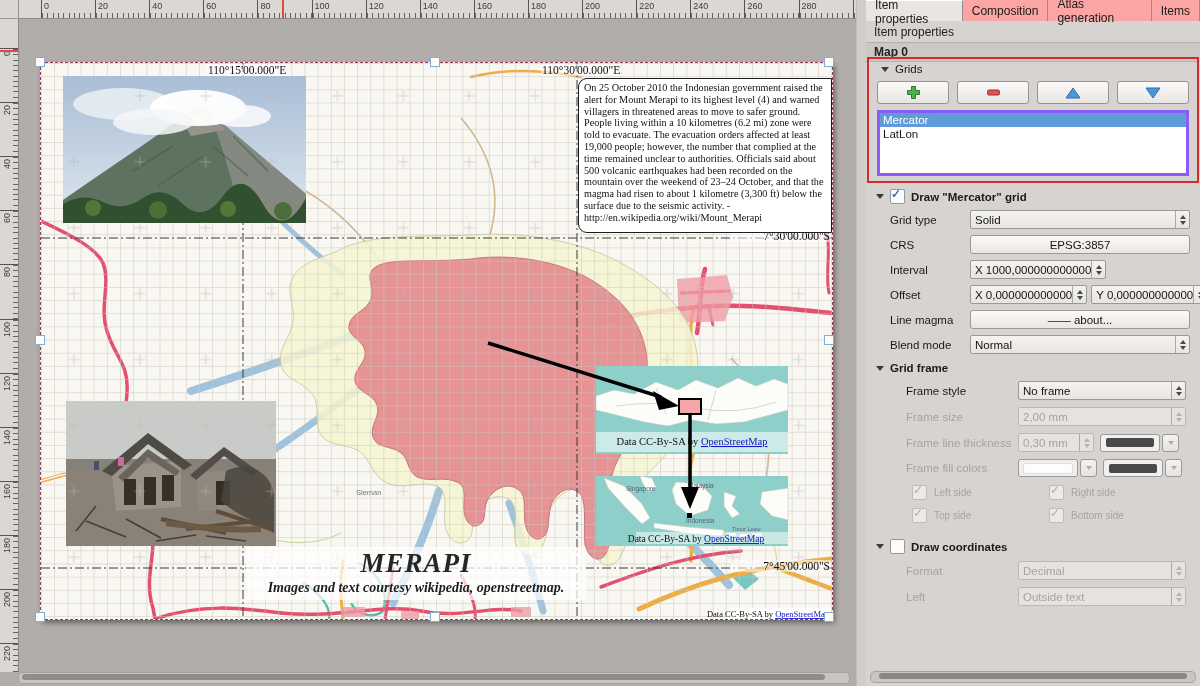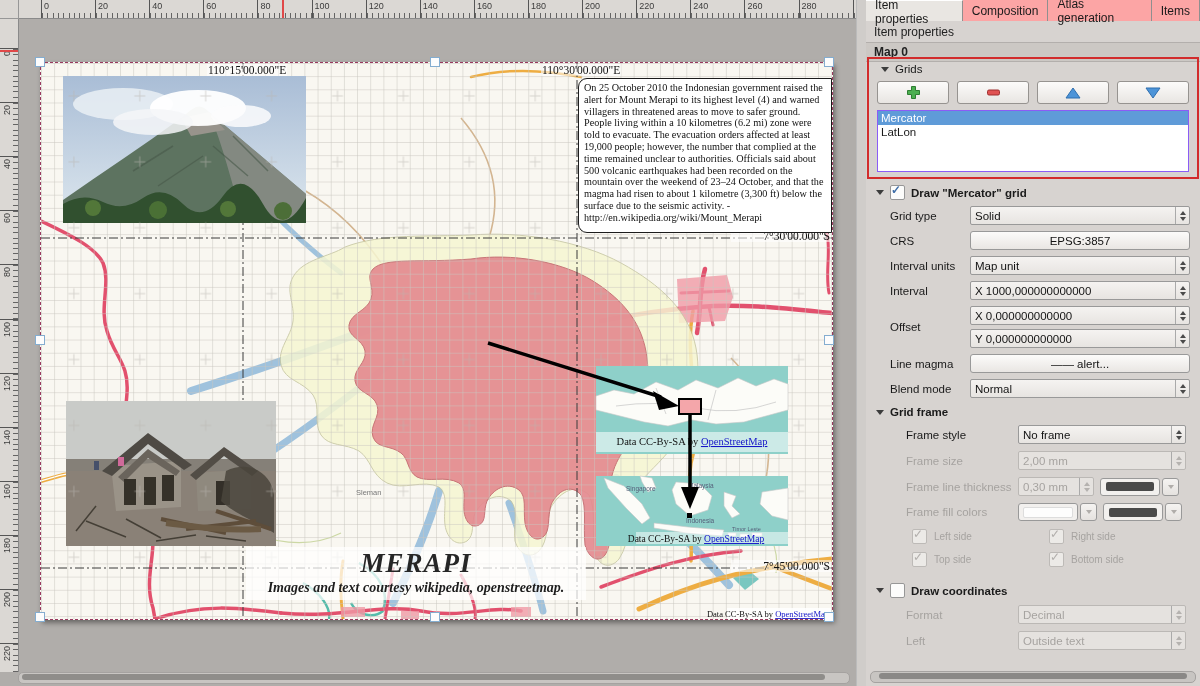--- a/index.html
+++ b/index.html
@@ -65,36 +65,36 @@
 
   .grids-box{border:2px solid #d22c2c;margin:1px 1px 6px;padding:2px 4px 5px;}
   .ghead,.shead{display:flex;align-items:center;gap:6px;font-size:11.5px;color:#1a1a1a;}
   .ghead{margin:2px 0 6px 8px;}
   .shead{font-weight:bold;margin:8px 4px 6px 10px;}
   .tri{width:0;height:0;border-left:4px solid transparent;border-right:4px solid transparent;
     border-top:5px solid #3c3c3c;flex:none;}
   .gbtns{display:flex;gap:8px;margin:0 4px;}
   .gbtn{flex:1;height:21px;background:linear-gradient(#fcfbfa,#e8e5e2);border:1px solid #969390;
     border-radius:3px;display:flex;align-items:center;justify-content:center;}
-  .glist{margin:6px 4px 0;height:60px;background:#fff;border:1px solid #8b5cf6;font-size:11.5px;overflow:hidden;}
+  .glist{margin:6px 4px 0;height:60px;background:#fff;border:3px solid #8b5cf6;font-size:11.5px;overflow:hidden;}
   .glist .item{height:14px;line-height:14px;padding:0 3px;color:#1a1a1a;}
   .glist .item.sel{background:#5f9bd8;color:#fff;}
 
   .cb{width:13px;height:13px;flex:none;background:#fcfcfb;border:1px solid #979797;border-radius:2px;position:relative;}
   .cb.on::after{content:"✓";position:absolute;left:0px;top:-3px;font-size:12px;color:#3f6ea8;}
   .cb.dis{border-color:#bdbab7;background:#eceae7;}
   .cb.dis.on::after{color:#b2afac;}
 
   .prow{display:flex;align-items:center;margin:6px 10px 6px 24px;}
   .prow>label{width:80px;flex:none;font-size:11.5px;color:#1a1a1a;}
   .prow .ctrl{flex:1;}
   .frow{display:flex;align-items:center;margin:7px 14px 7px 40px;}
   .frow>label{width:112px;flex:none;font-size:11.5px;color:#1a1a1a;}
   .frow>label.dis,.dislabel{color:#a6a3a0;}
-  .stack{flex:1;display:flex;flex-direction:column;gap:4px;}
+  .stack{flex:1;display:flex;flex-direction:row;gap:4px;}
 
   .combo{display:flex;align-items:center;height:17px;background:linear-gradient(#f5f3f1,#e7e4e1);
     border:1px solid #999;border-radius:2px;font-size:11.5px;color:#131313;}
   .combo .val{flex:1;padding-left:4px;white-space:nowrap;overflow:hidden;}
   .combo.dis{color:#a6a3a0;background:#e5e2df;border-color:#bbb8b5;}
   .spin{width:13px;height:100%;border-left:1px solid #aaa;display:flex;flex-direction:column;
     align-items:center;justify-content:center;gap:2px;flex:none;}
   .spin i{display:block;width:0;height:0;border-left:3px solid transparent;border-right:3px solid transparent;}
   .spin .up{border-bottom:4px solid #4a4a4a;}
   .spin .dn{border-top:4px solid #4a4a4a;}
@@ -497,30 +497,20 @@
               <i class="dn"></i>
             </span>
         </div>
       </div>
 
       <div class="prow">
         <label>CRS</label>
         <div class="ctrl btn">EPSG:3857</div>
       </div>
 
-      <div class="prow">
-        <label>Interval units</label>
-        <div class="ctrl combo">
-          <span class="val">Map unit</span>
-          <span class="spin">
-              <i class="up"></i>
-              <i class="dn"></i>
-            </span>
-        </div>
-      </div>
 
       <div class="prow">
         <label>Interval</label>
         <div class="stack">
           <div class="combo">
             <span class="val">X 1000,000000000000</span>
             <span class="spin">
                 <i class="up"></i>
                 <i class="dn"></i>
               </span>
@@ -543,21 +533,21 @@
             <span class="spin">
                 <i class="up"></i>
                 <i class="dn"></i>
               </span>
           </div>
         </div>
       </div>
 
       <div class="prow">
         <label>Line magma</label>
-        <div class="ctrl btn">—— alert...</div>
+        <div class="ctrl btn">—— about...</div>
       </div>
 
       <div class="prow">
         <label>Blend mode</label>
         <div class="ctrl combo">
           <span class="val">Normal</span>
           <span class="spin">
               <i class="up"></i>
               <i class="dn"></i>
             </span>

